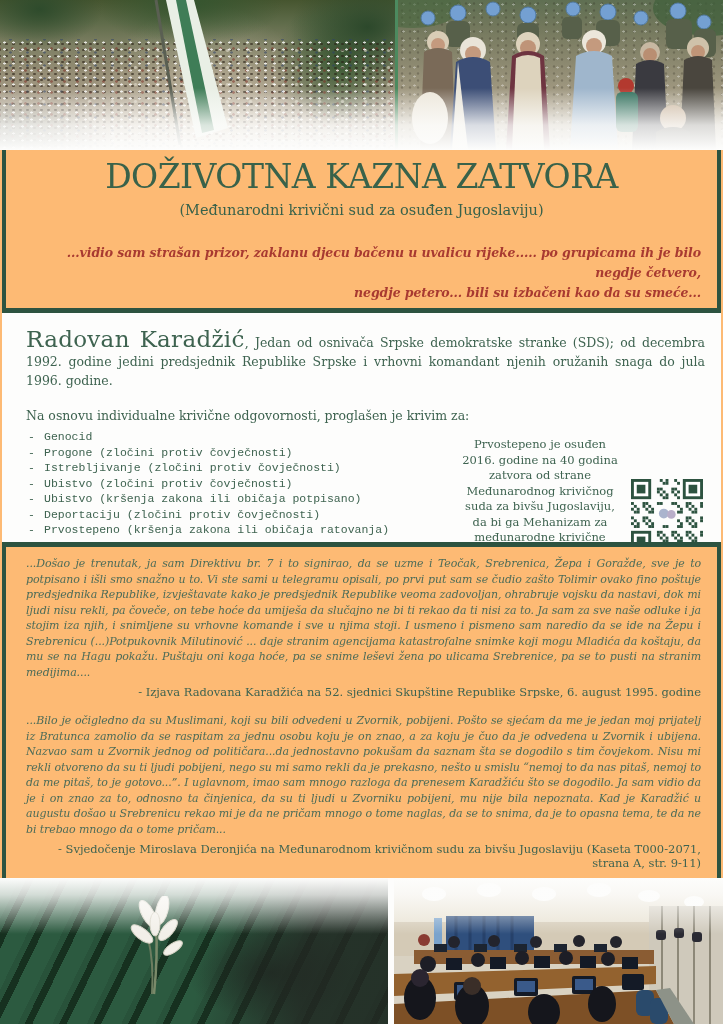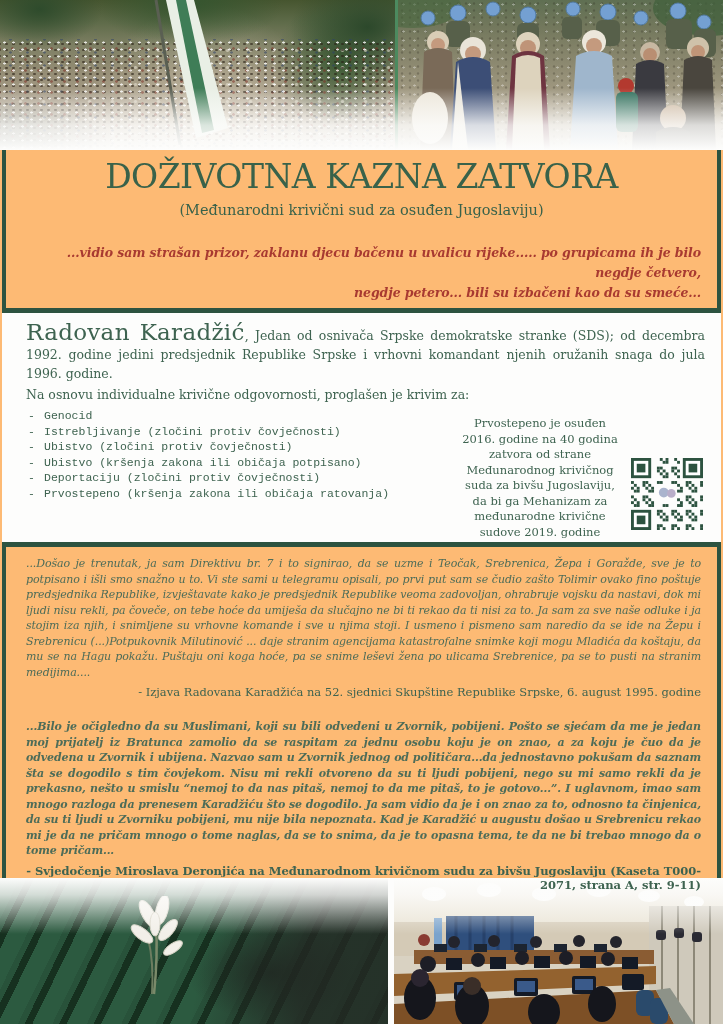--- a/index.html
+++ b/index.html
@@ -55,39 +55,39 @@
   .title{font-size:33px;letter-spacing:-.5px;color:var(--title-green);font-weight:400;}
   .subtitle{margin-top:6px;font-size:14.5px;color:var(--title-green);}
   .red-quote{position:absolute;top:243px;left:30px;right:22px;text-align:right;z-index:3;}
   .red-quote .ln{font-size:12.5px;font-weight:bold;font-style:italic;color:var(--red);
     line-height:20px;letter-spacing:-.1px;}
   .red-quote .attr{margin-top:3px;font-size:11.5px;color:var(--accent-green);}
 
   
   .profile-box{position:absolute;top:308px;left:2px;right:2px;z-index:3;background:#fdfdfc;
     border-top:5px solid var(--band-green);border-bottom:5px solid var(--band-green);
-    padding:6px 16px 8px 24px;height:239px;overflow:hidden;}
+    padding:13px 16px 8px 24px;height:239px;overflow:hidden;}
   .intro{font-size:12.5px;line-height:19px;color:var(--accent-green);text-align:justify;}
   .intro .name{font-size:23px;letter-spacing:.3px;line-height:26px;}
-  .lead{font-size:12.5px;line-height:19px;color:var(--accent-green);margin-top:2px;}
+  .lead{font-size:12.5px;line-height:19px;color:var(--accent-green);margin-top:16px;}
   .cols{display:flex;margin-top:4px;}
   .charges{flex:1;list-style:none;}
   .charges li{position:relative;padding-left:18px;font-size:11.5px;line-height:15.5px;
     color:var(--accent-green);font-family:Liberation Mono, monospace;}
   .charges li::before{content:"-";position:absolute;left:2px;}
   .verdict-col{width:246px;display:flex;align-items:center;gap:10px;padding-top:8px;}
   .verdict{width:162px;font-size:11.5px;line-height:15.5px;text-align:center;color:var(--accent-green);}
   #qr{flex:none;}
 
   
   .quotes{position:absolute;top:556px;left:26px;right:22px;z-index:3;}
   .q-text{font-size:11px;font-style:italic;color:var(--quote-green);line-height:15.5px;
     letter-spacing:-.1px;text-align:justify;}
   .q-attr{margin-top:5px;font-size:11.5px;color:var(--accent-green);text-align:right;}
-  .q2{margin-top:20px;font-weight:bold;}
+  .q2{margin-top:14px;}
 
   
   .photos-bottom{position:absolute;bottom:0;left:0;right:0;height:146px;display:flex;z-index:2;}
   .photo-coffins{width:388px;
     background:
       linear-gradient(100deg, rgba(40,46,40,0) 52%, rgba(35,40,35,.8) 78%),
       radial-gradient(ellipse 120px 70px at 70% 65%, rgba(25,30,26,.7), rgba(25,30,26,0) 70%),
       repeating-linear-gradient(116deg,#2c5a40 0 18px,#28523a 18px 24px,#16301f 24px 31px);}
   .photo-coffins svg{position:absolute;left:118px;top:18px;}
   .divider-b{width:6px;background:#fdfdfc;}
@@ -182,20 +182,21 @@
 
   <div class="profile-box">
     <div class="intro">
       <span class="name">Radovan Karadžić</span><span>, Jedan od osnivača Srpske demokratske stranke (SDS); od decembra 1992. godine jedini predsjednik Republike Srpske i vrhovni komandant njenih oružanih snaga do jula 1996. godine.</span>
     </div>
     <div class="lead">Na osnovu individualne krivične odgovornosti, proglašen je krivim za:</div>
     <div class="cols">
       <ul class="charges">
 
       <li><span>Genocid</span></li>
+          <li><span>Progone (zločini protiv čovječnosti)</span></li>
           <li><span>Istrebljivanje (zločini protiv čovječnosti)</span></li>
           <li><span>Ubistvo (zločini protiv čovječnosti)</span></li>
           <li><span>Ubistvo (kršenja zakona ili običaja potpisano)</span></li>
           <li><span>Deportaciju (zločini protiv čovječnosti)</span></li>
           <li><span>Prvostepeno (kršenja zakona ili običaja ratovanja)</span></li>
         </ul>
       <div class="verdict-col">
         <div class="verdict">Prvostepeno je osuđen 2016. godine na 40 godina zatvora od strane Međunarodnog krivičnog suda za bivšu Jugoslaviju, da bi ga Mehanizam za međunarodne krivične sudove 2019. godine pravosnažno osudio na doživotni zatvor.</div>
         <svg id="qr" width="72" height="72" viewBox="0 0 70 70">
             <rect x="0" y="0" width="19.599999999999998" height="19.599999999999998" fill="#2d5340"></rect>

